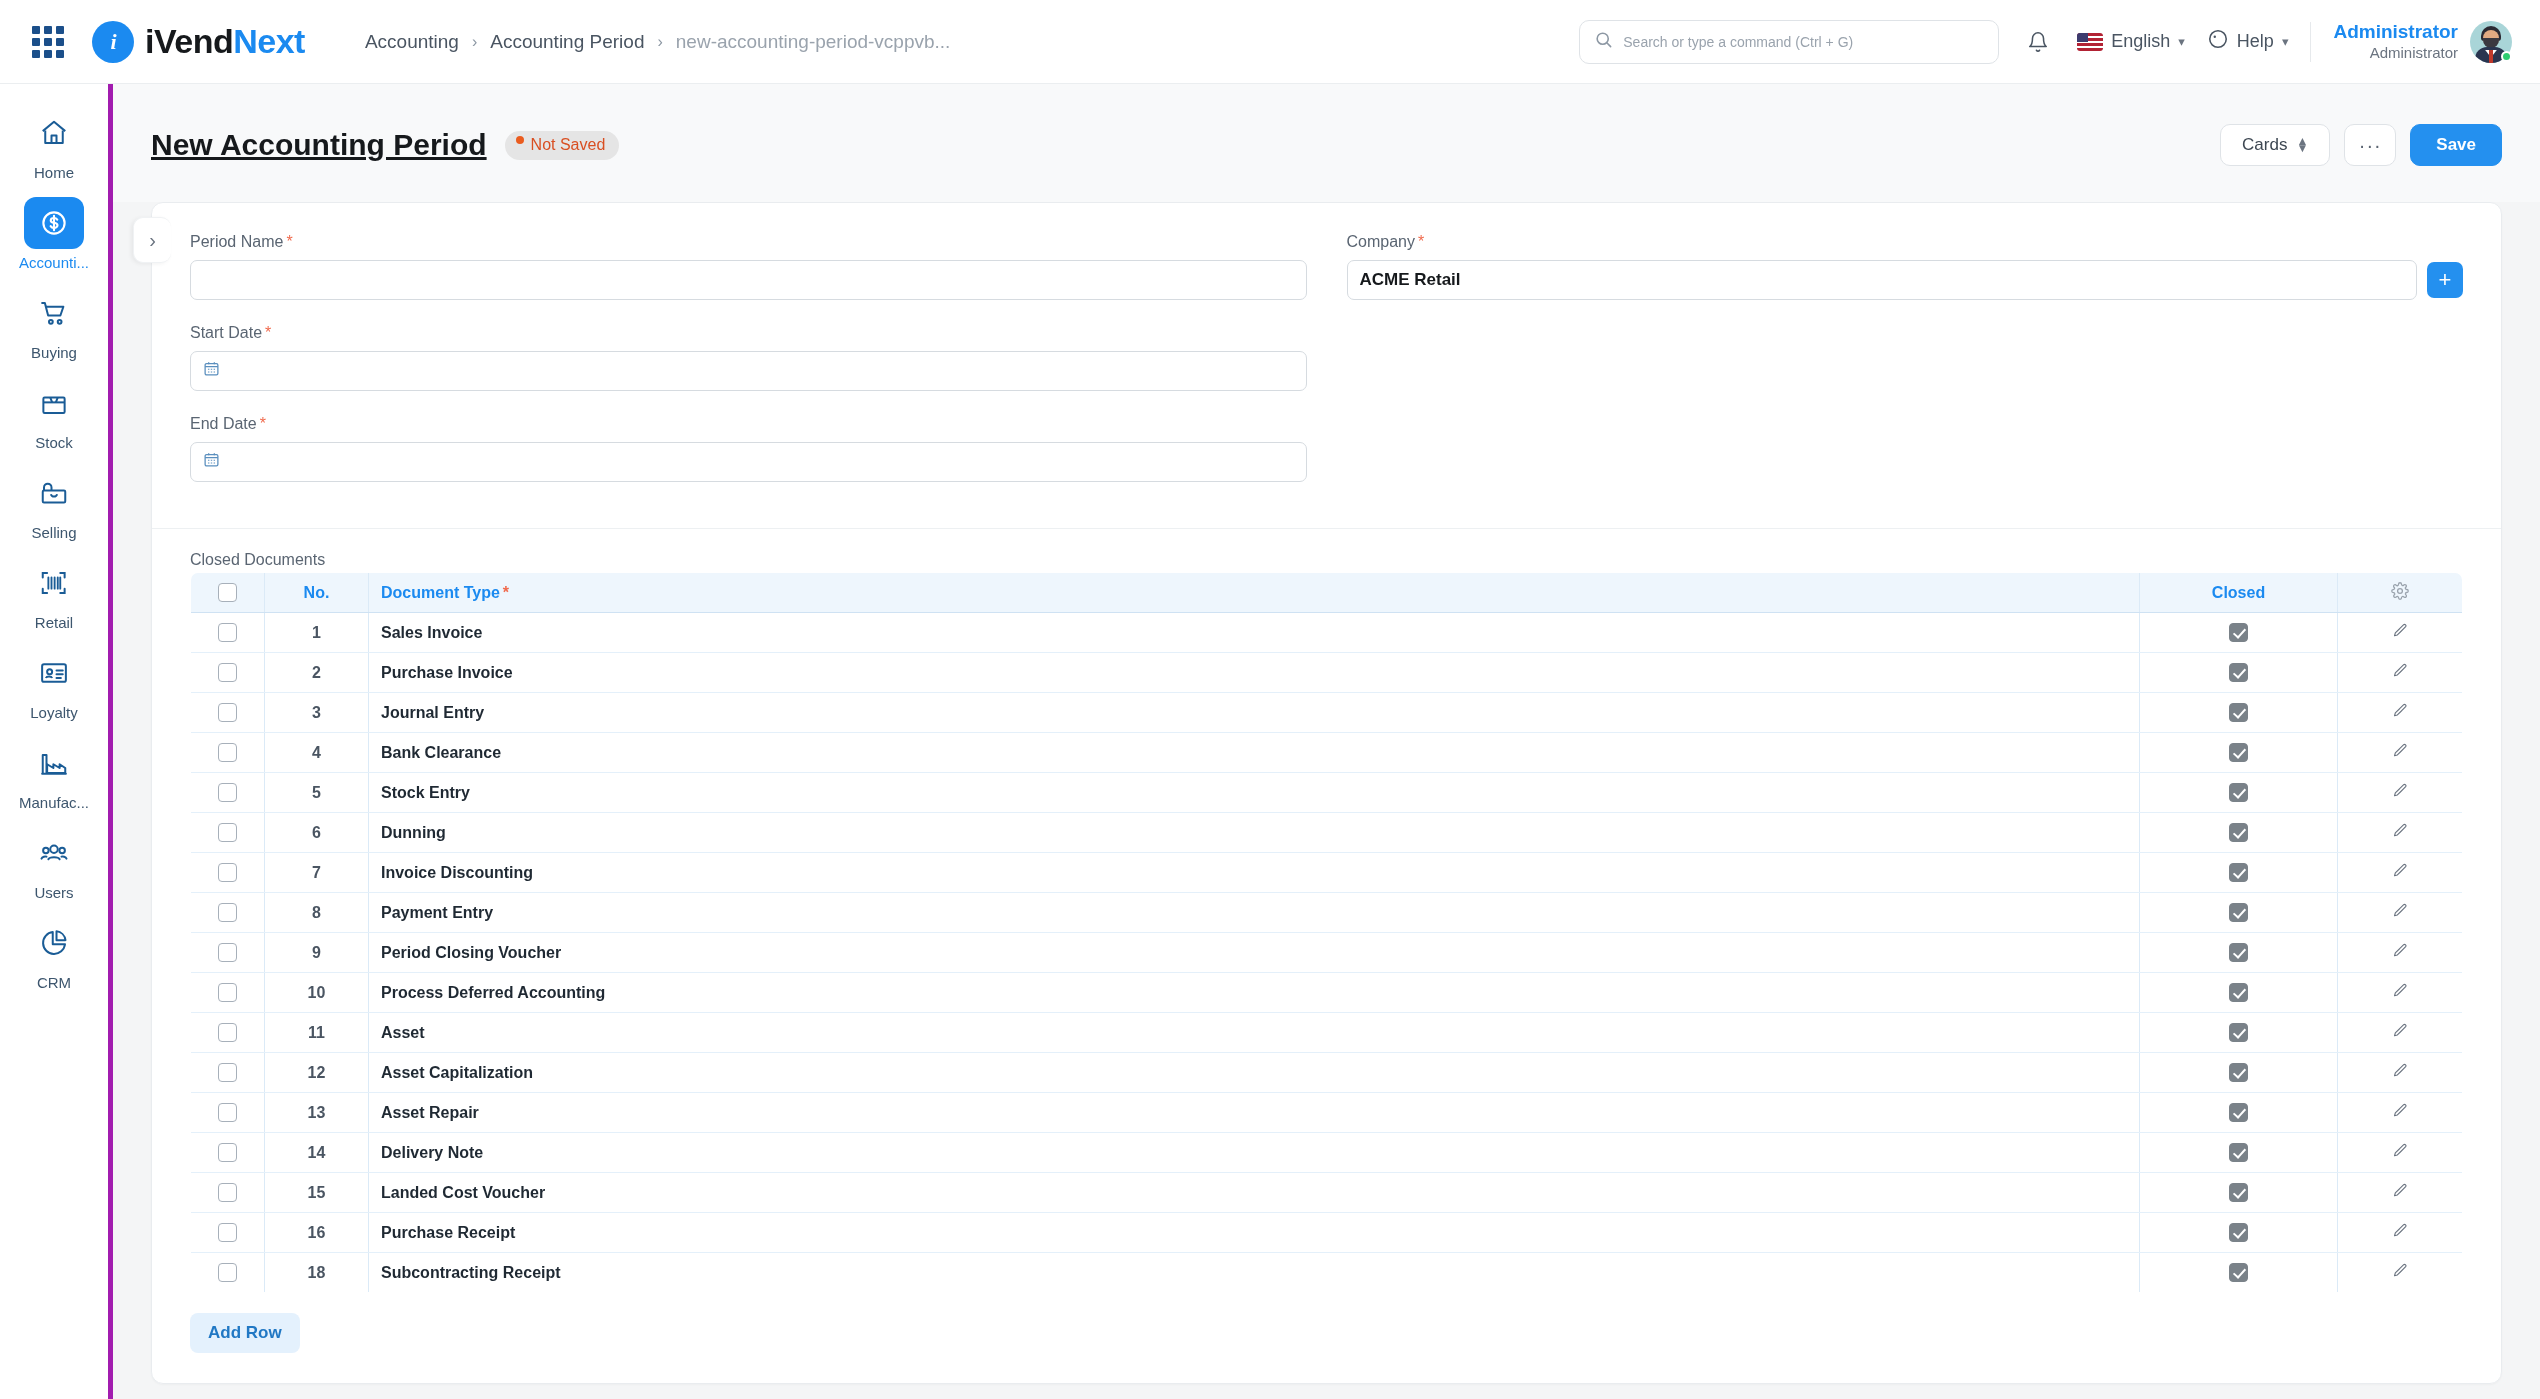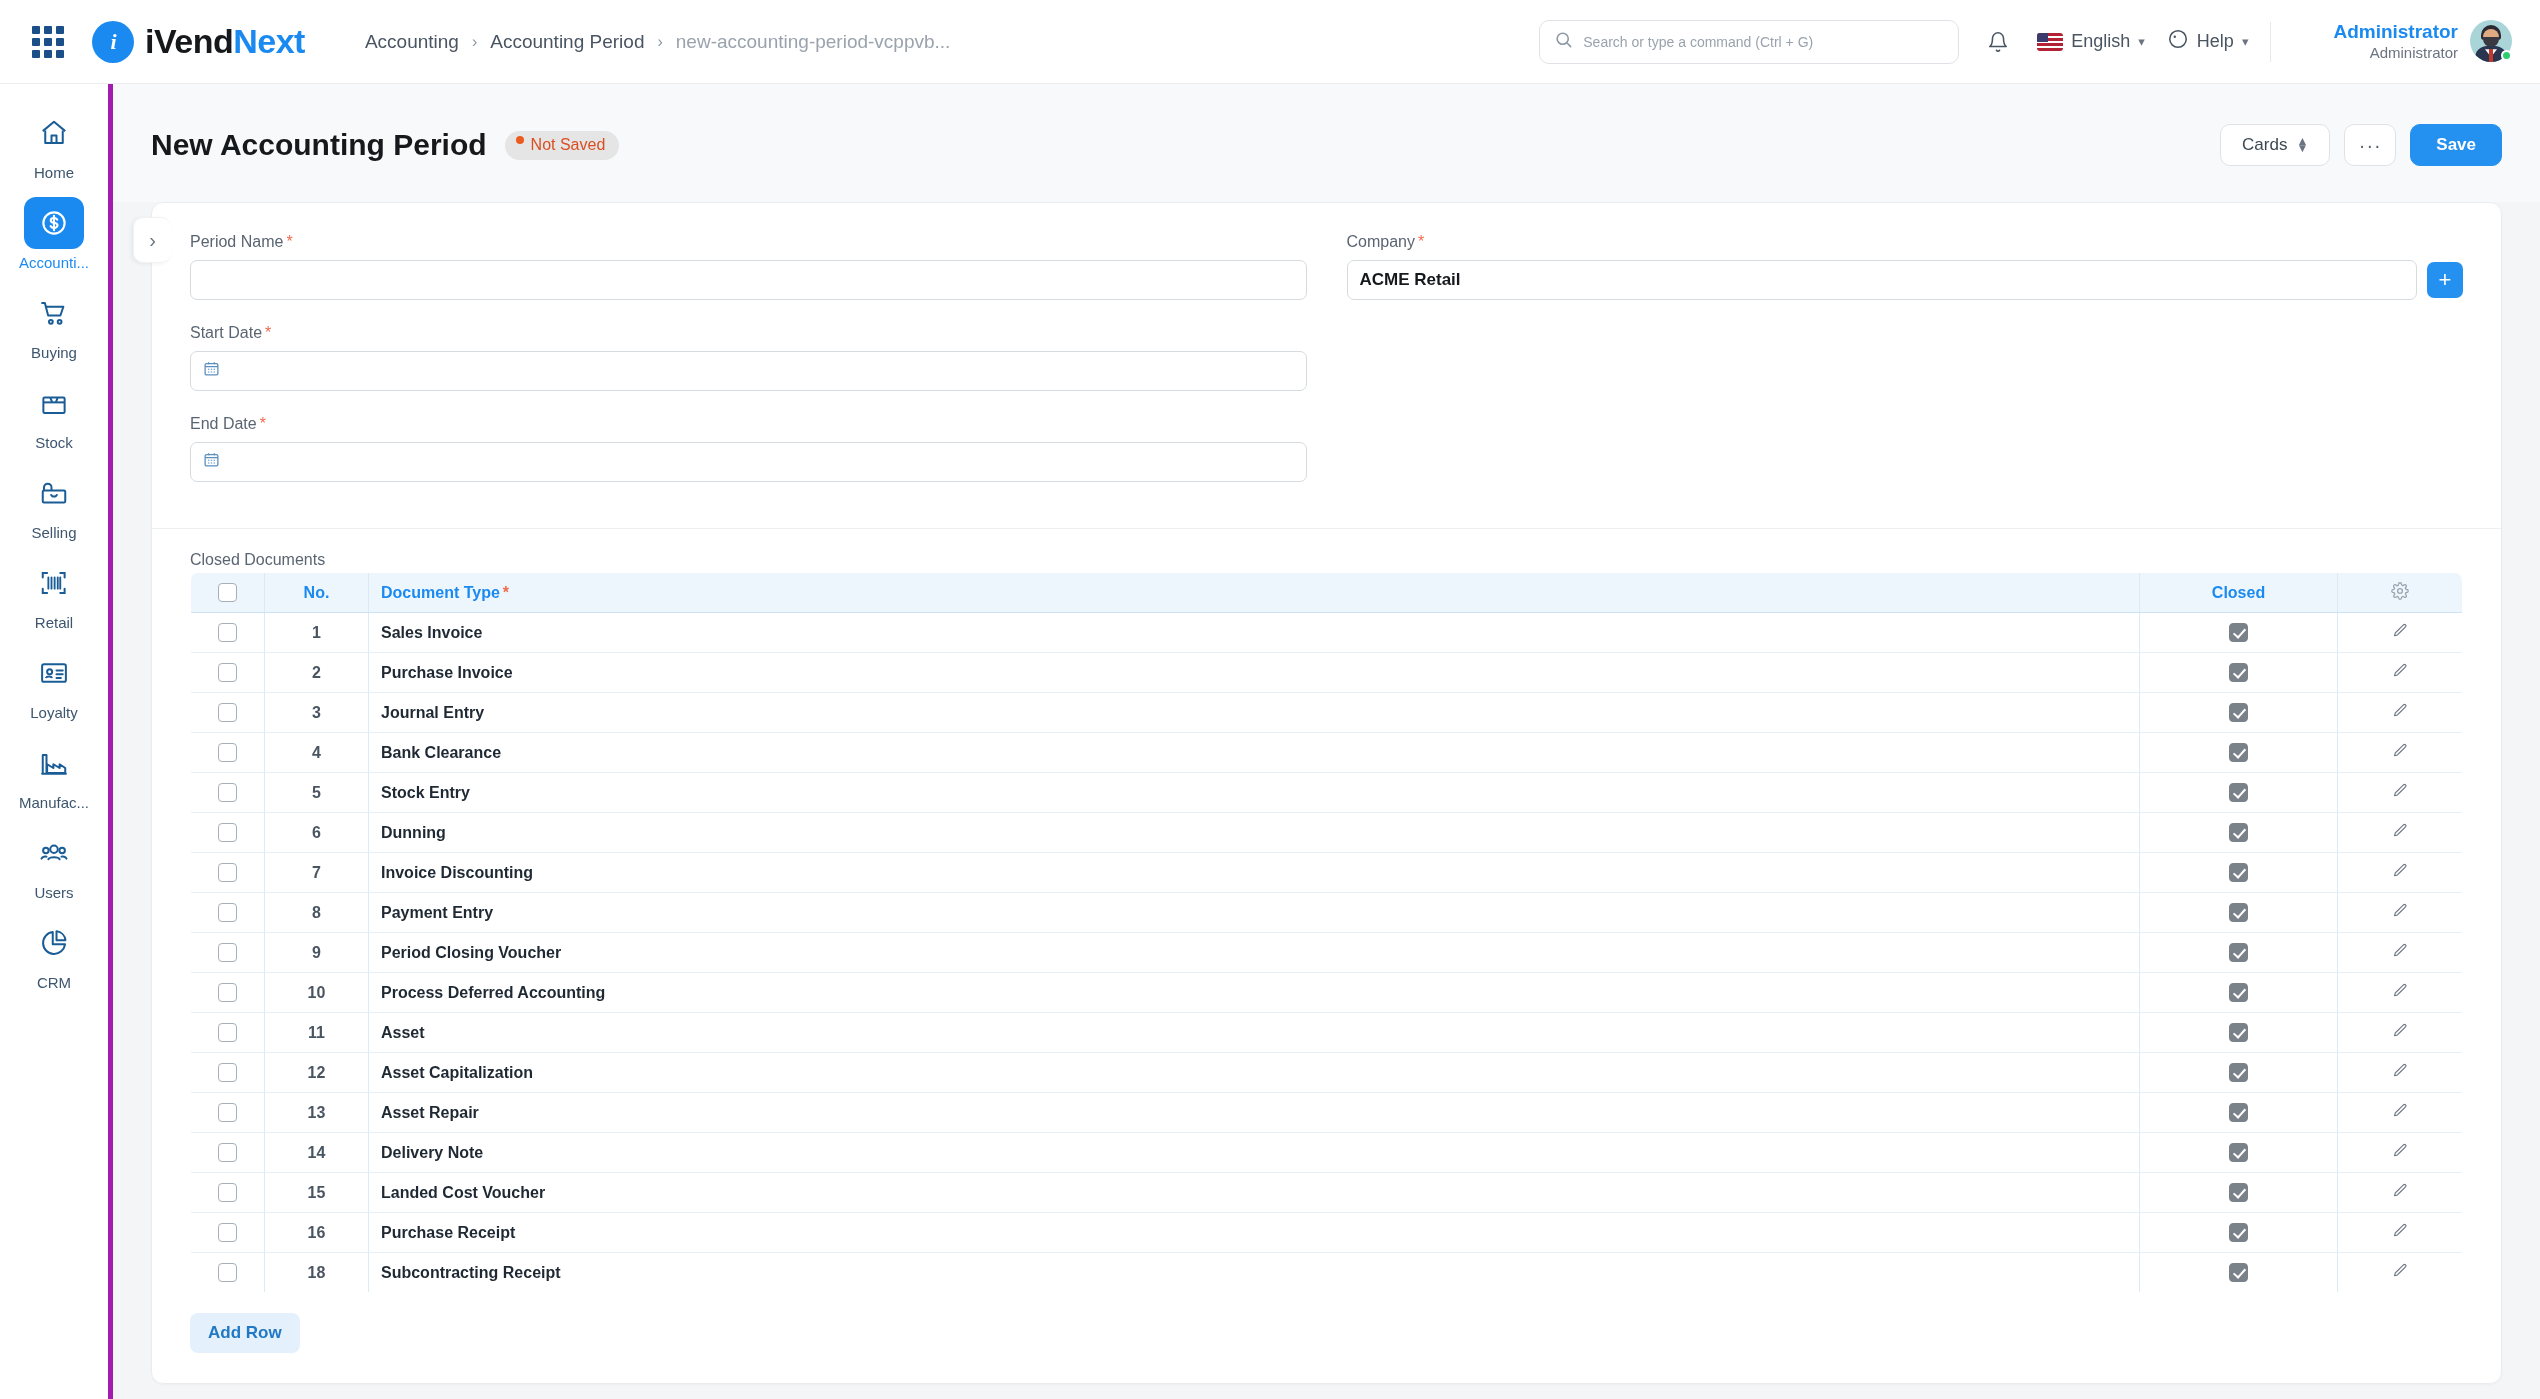--- a/index.html
+++ b/index.html
@@ -70,21 +70,21 @@
     color: #4a5562; font-size: 18px; cursor: pointer;
   }
   .flag {
     width: 26px; height: 18px; border-radius: 3px; overflow: hidden;
     background: linear-gradient(to bottom, #b22234 0 14%, #fff 14% 28%, #b22234 28% 42%, #fff 42% 56%, #b22234 56% 70%, #fff 70% 84%, #b22234 84% 100%);
     position: relative; flex: none;
   }
   .flag::before { content:""; position:absolute; left:0; top:0; width:11px; height:9px; background:#3c3b6e; }
   .caret { font-size: 13px; color: #6b7480; }
   .divider-v { width:1px; height:40px; background:#e6e9ec; }
-  .user-block { display:flex; align-items:flex-start; gap:12px; cursor:pointer;margin-left:40px; }
+  .user-block { display:flex; align-items:flex-end; gap:12px; cursor:pointer; }
   .user-names { text-align: right; line-height: 1.25; }
   .user-names .n1 { color:#1b8af0; font-size:19px; font-weight:600; }
   .user-names .n2 { color:#6b7480; font-size:15px; }
   .avatar {
     width: 42px; height: 42px; border-radius: 50%;
     background: #a9d5d8; position: relative; overflow: hidden; flex: none;
   }
   .avatar .hair { position:absolute; left:11px; top:5px; width:20px; height:15px; background:#2b2a33; border-radius:10px 10px 3px 3px; }
   .avatar .face { position:absolute; left:13px; top:9px; width:16px; height:17px; background:#e2aa82; border-radius:8px; }
   .avatar .beard { position:absolute; left:13px; top:17px; width:16px; height:10px; background:#3a3840; border-radius: 0 0 8px 8px; }
@@ -121,21 +121,21 @@
   .side-icon svg { display:block; }
 
   
   .main { flex: 1; min-width: 0; display: flex; flex-direction: column; background: #f4f5f6; overflow: hidden; }
 
   .page-head {
     background: #f8f9fa;
     padding: 24px 38px 20px 38px;
     display: flex; align-items: center;
   }
-  .page-title { font-size: 30px; font-weight: 700; color: #16191c; }
+  .page-title { font-size: 30px; font-weight: 700; color: #16191c; text-decoration: underline; }
   .badge-notsaved {
     margin-left: 18px;
     background: #e5e5e5; color: #d94f22;
     border-radius: 15px; padding: 5px 14px 6px 11px;
     font-size: 16px; display: inline-flex; align-items: flex-start; gap: 7px;
     font-weight: 500;
   }
   .badge-notsaved .dot { width:8px; height:8px; border-radius:50%; background:#ea5c1e; display:block; }
   .head-actions { margin-left: auto; display: flex; align-items: center; gap: 14px; }
   .btn {

